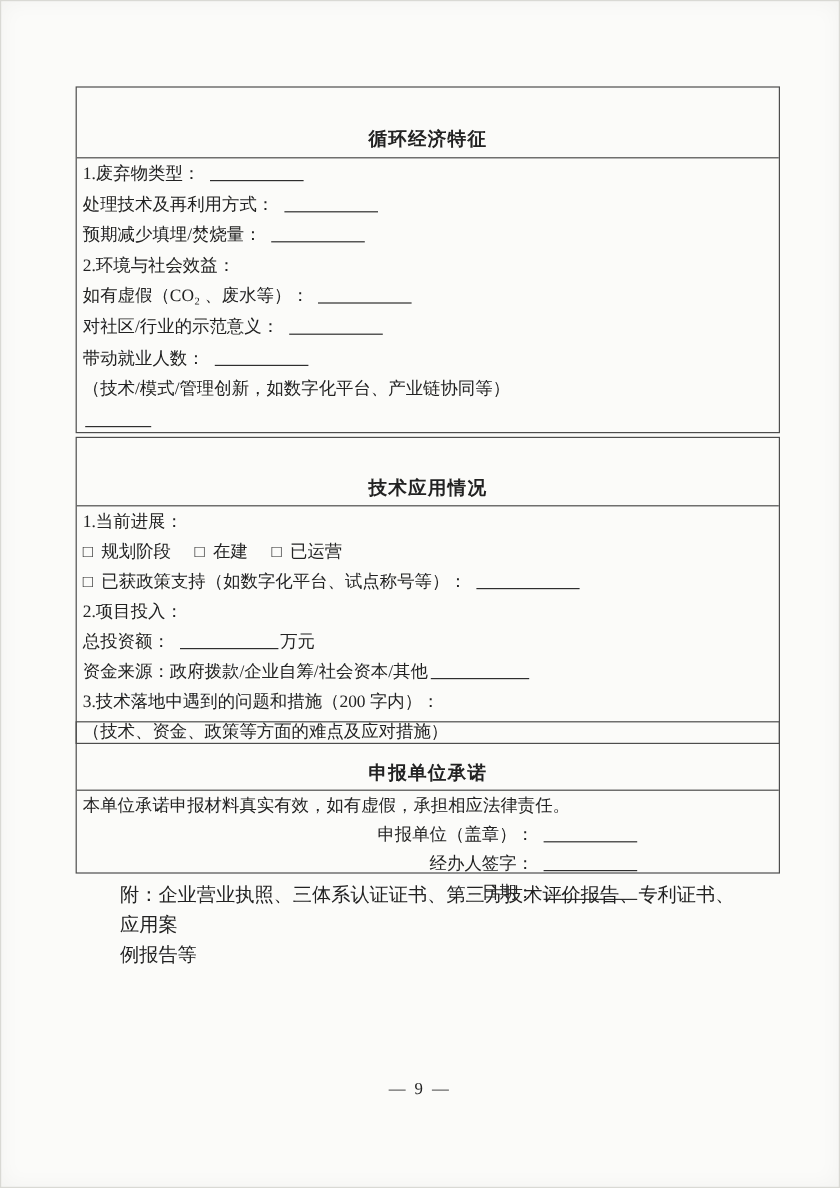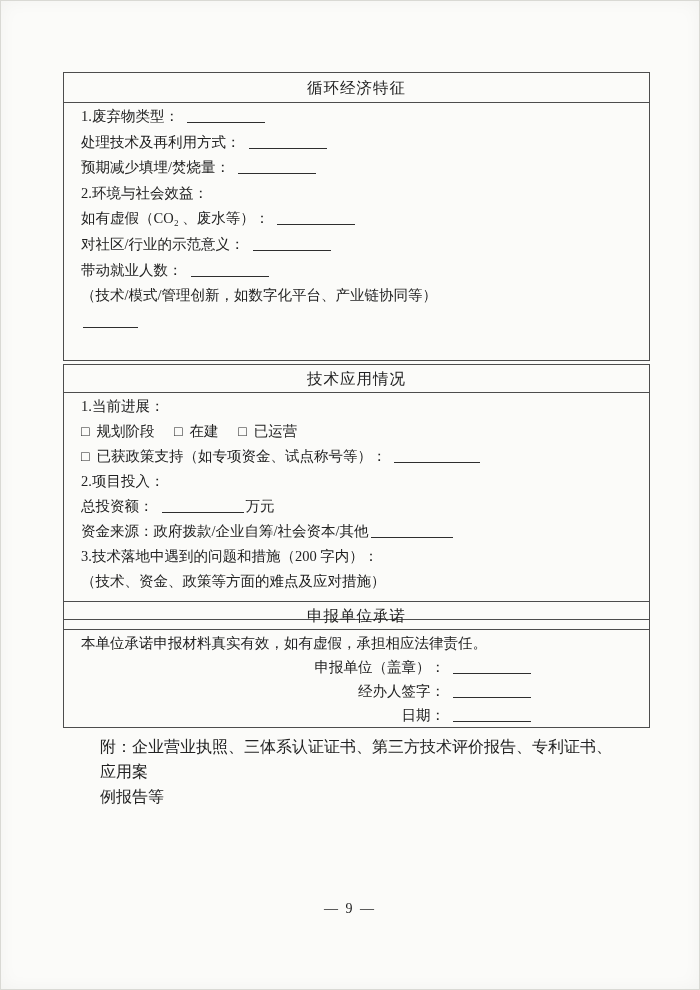--- a/index.html
+++ b/index.html
@@ -17,32 +17,32 @@
     pointer-events:none;
   }
   .form-section{
     position:absolute;left:63px;width:587px;
     border:1px solid #4d4d4d;
     box-sizing:border-box;
   }
   .section-header{
     border-bottom:1px solid #4d4d4d;
     text-align:center;
-    font-weight:normal;
+    font-weight:bold;
     font-size:15.5px;
     letter-spacing:1px;
+    margin-top:29px;
   }
   .s1 .section-header{line-height:29px;height:29px;}
   .s2 .section-header{line-height:27px;height:27px;}
   .s3 .section-header{line-height:27px;height:27px;}
   .section-body{
     padding:1px 8px 0 5px;
     font-size:14.5px;
     overflow:hidden;
-    margin-left:12px;
   }
   .s1 .section-body .line{line-height:25.6px;}
   .s2 .section-body .line{line-height:25px;}
   .s3 .section-body .line{line-height:24px;}
   .line{white-space:nowrap;}
   .blank{
     display:inline-block;
     width:78px;height:14px;
     border-bottom:1px solid #2e2e2e;
     vertical-align:-2px;
@@ -95,21 +95,21 @@
 
 <div class="form-section s2" style="top:364px;height:256px;">
   <div class="section-header">技术应用情况</div>
   <div class="section-body">
     <div class="line"><span>1.当前进展：</span></div>
     <div class="line">
       <span class="cb-group"><span class="cb">□</span><span>规划阶段</span></span>
       <span class="cb-group"><span class="cb">□</span><span>在建</span></span>
       <span class="cb-group"><span class="cb">□</span><span>已运营</span></span>
     </div>
-    <div class="line"><span class="cb">□</span><span>已获政策支持（如专项资金、试点称号等）：</span><span class="blank w86"></span></div>
+    <div class="line"><span class="cb">□</span><span>已获政策支持（如数字化平台、试点称号等）：</span><span class="blank w86"></span></div>
     <div class="line"><span>2.项目投入：</span></div>
     <div class="line"><span>总投资额：</span><span class="blank w82"></span><span class="unit">万元</span></div>
     <div class="line"><span>资金来源：政府拨款/企业自筹/社会资本/其他</span><span class="blank nogap w82"></span></div>
     <div class="line"><span>3.技术落地中遇到的问题和措施（200 字内）：</span></div>
     <div class="line"><span>（技术、资金、政策等方面的难点及应对措施）</span></div>
   </div>
 </div>
 
 <div class="form-section s3" style="top:601px;height:127px;">
   <div class="section-header">申报单位承诺</div>

